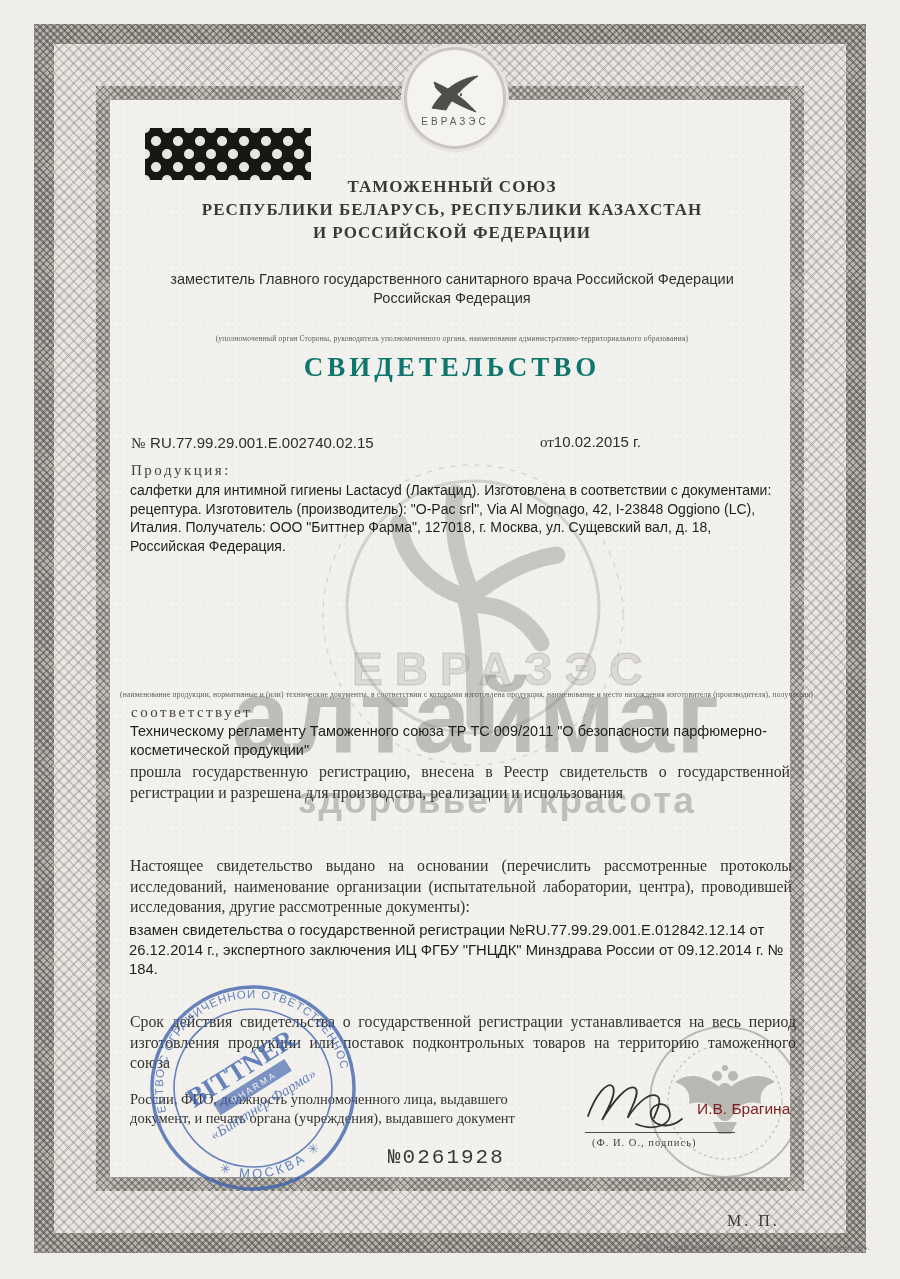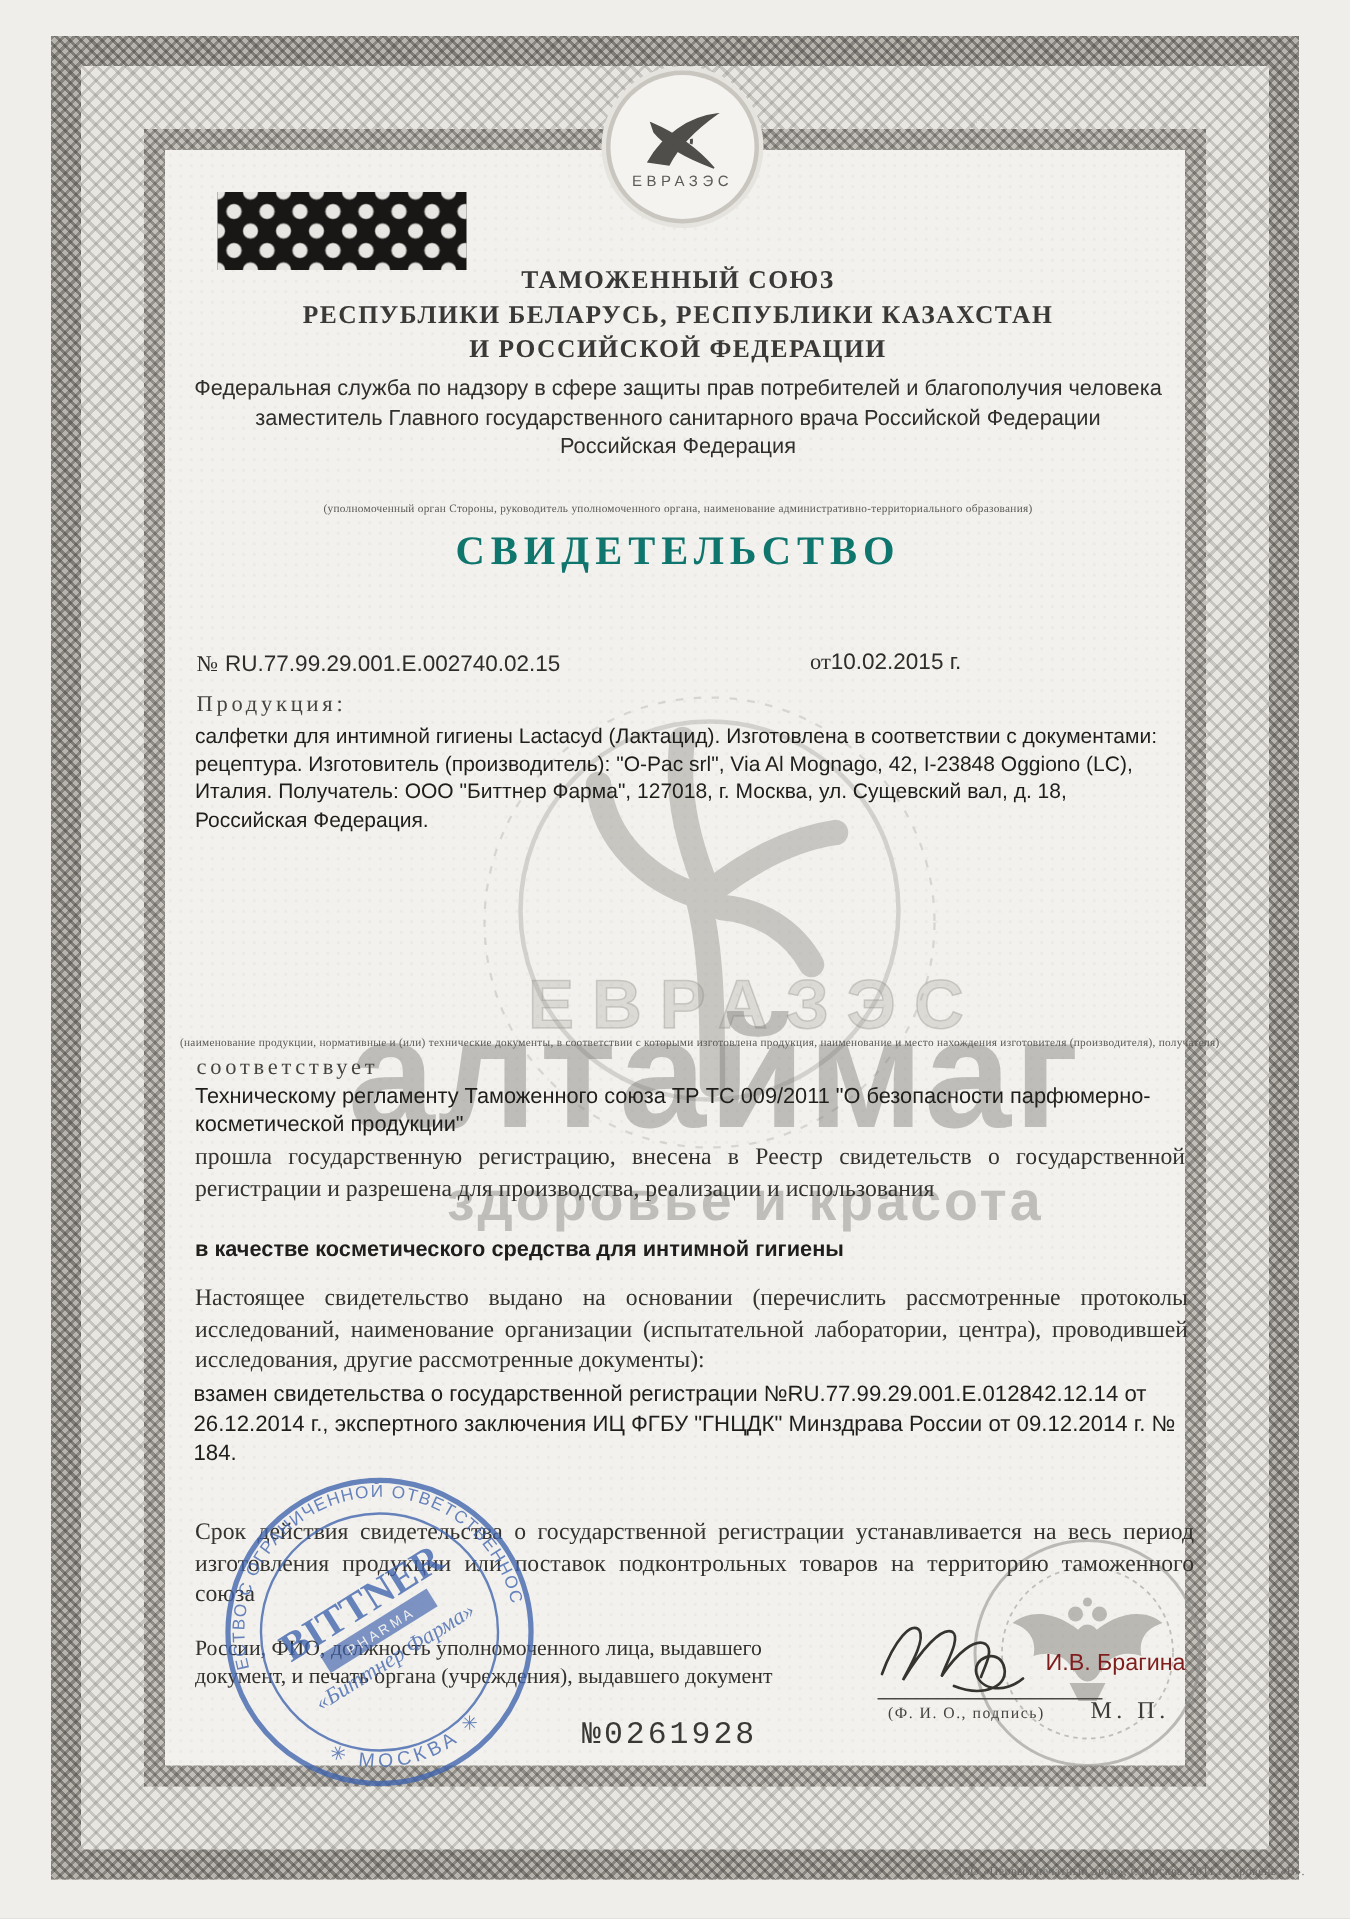--- a/index.html
+++ b/index.html
@@ -113,21 +113,20 @@
       </g>
     </svg>
     <div class="label">ЕВРАЗЭС</div>
   </div>
 
   <div class="security-block"></div>
 
   <div class="abs ctr hdr-union z-txt" style="top:177px">ТАМОЖЕННЫЙ СОЮЗ</div>
   <div class="abs ctr hdr-union z-txt" style="top:200px">РЕСПУБЛИКИ БЕЛАРУСЬ, РЕСПУБЛИКИ КАЗАХСТАН</div>
   <div class="abs ctr hdr-union z-txt" style="top:223px">И РОССИЙСКОЙ ФЕДЕРАЦИИ</div>
-  <div class="abs ctr hdr-svc z-txt" style="top:251px">Федеральная служба по надзору в сфере защиты прав потребителей и благополучия человека</div>
   <div class="abs ctr hdr-svc z-txt" style="top:271px">заместитель Главного государственного санитарного врача Российской Федерации</div>
   <div class="abs ctr hdr-svc z-txt" style="top:290px">Российская Федерация</div>
   <div class="abs ctr micro z-txt" style="top:334px">(уполномоченный орган Стороны, руководитель уполномоченного органа, наименование административно-территориального образования)</div>
 
   <div class="abs ctr title-main z-txt" style="top:352px">СВИДЕТЕЛЬСТВО</div>
 
   <div class="abs z-txt" style="left:131px;top:434px;font-size:15px;">
     <span class="serif" style="letter-spacing:1px;">№</span>
     <span class="sans" style="font-size:15px;">RU.77.99.29.001.E.002740.02.15</span>
   </div>
@@ -152,40 +151,39 @@
   <div class="abs wm wm-evrazes-text" style="left:352px;top:642px;">ЕВРАЗЭС</div>
 
   <div class="abs ctr micro z-txt" style="top:690px;left:120px;width:664px;">(наименование продукции, нормативные и (или) технические документы, в соответствии с которыми изготовлена продукция, наименование и место нахождения изготовителя (производителя), получателя)</div>
   <div class="abs spaced-label z-txt" style="left:131px;top:704px">соответствует</div>
   <div class="abs fill-sans z-txt" style="left:130px;top:722px;width:660px;font-size:14.5px;">Техническому регламенту Таможенного союза ТР ТС 009/2011 "О безопасности парфюмерно-косметической продукции"</div>
 
   <div class="abs wm wm-brand" style="left:232px;top:664px;">алтаймаг</div>
   <div class="abs wm wm-tagline" style="left:298px;top:780px;">здоровье и красота</div>
 
   <div class="abs body-serif z-txt" style="left:130px;top:762px;width:660px;">прошла государственную регистрацию, внесена в Реестр свидетельств о государственной регистрации и разрешена для производства, реализации и использования</div>
-  <div class="abs fill-sans z-txt" style="left:130px;top:824px;width:660px;font-weight:bold;font-size:14.5px;">в качестве косметического средства для интимной гигиены</div>
 
   <div class="abs body-serif z-txt" style="left:130px;top:856px;width:662px;">Настоящее свидетельство выдано на основании (перечислить рассмотренные протоколы исследований, наименование организации (испытательной лаборатории, центра), проводившей исследования, другие рассмотренные документы):</div>
   <div class="abs fill-sans z-txt" style="left:129px;top:921px;width:662px;font-size:14.8px;line-height:19.5px;">взамен свидетельства о государственной регистрации №RU.77.99.29.001.Е.012842.12.14 от 26.12.2014 г., экспертного заключения ИЦ ФГБУ "ГНЦДК" Минздрава России от 09.12.2014 г. № 184.</div>
 
   <div class="abs body-serif z-txt" style="left:130px;top:1012px;width:666px;">Срок действия свидетельства о государственной регистрации устанавливается на весь период изготовления продукции или поставок подконтрольных товаров на территорию таможенного союза</div>
 
   <div class="abs body-serif z-txt" style="left:130px;top:1090px;width:388px;font-size:14.5px;line-height:19px;text-align:left;">России, ФИО, должность уполномоченного лица, выдавшего документ, и печать органа (учреждения), выдавшего документ</div>
 
   <svg class="signature-svg" viewBox="0 0 115 62">
     <g stroke="#35342f" stroke-width="1.8" fill="none" stroke-linecap="round">
       <path d="M10,44 C18,22 30,8 35,15 C39,22 28,40 24,48 C36,28 50,12 57,16 C63,20 52,38 50,45"></path>
       <path d="M50,45 C60,30 72,20 79,24 C85,28 78,40 76,46"></path>
       <path d="M58,52 C78,60 96,52 91,38 C87,27 70,33 73,44 C76,55 92,57 104,47"></path>
     </g>
   </svg>
   <div class="abs sans z-txt" style="left:697px;top:1100px;font-size:15.5px;color:#7f1d1d;z-index:7;">И.В. Брагина</div>
   <div class="abs sig-line z-txt"></div>
   <div class="abs serif sig-note z-txt" style="left:592px;top:1137px;">(Ф. И. О., подпись)</div>
-  <div class="abs serif mp z-txt" style="left:727px;top:1132px;text-align:right;">М. П.</div>
+  <div class="abs serif mp z-txt" style="left:727px;top:1212px;text-align:right;">М. П.</div>
   <div class="abs form-number z-txt" style="left:388px;top:1146px;">№0261928</div>
 
   <svg class="stamp-blue" viewBox="0 0 212 212" style="color:#3f63ae;">
     <defs>
       <path id="arcTop" d="M106,106 m-90,0 a90,90 0 1,1 180,0"></path>
       <path id="arcBot" d="M106,106 m-90,0 a90,90 0 1,0 180,0"></path>
     </defs>
     <circle cx="106" cy="106" r="101" fill="none" stroke="currentColor" stroke-width="3.5"></circle>
     <circle cx="106" cy="106" r="79" fill="none" stroke="currentColor" stroke-width="1.6"></circle>
     <text font-family="Liberation Sans, sans-serif" font-size="11.5" fill="currentColor" letter-spacing="1">

